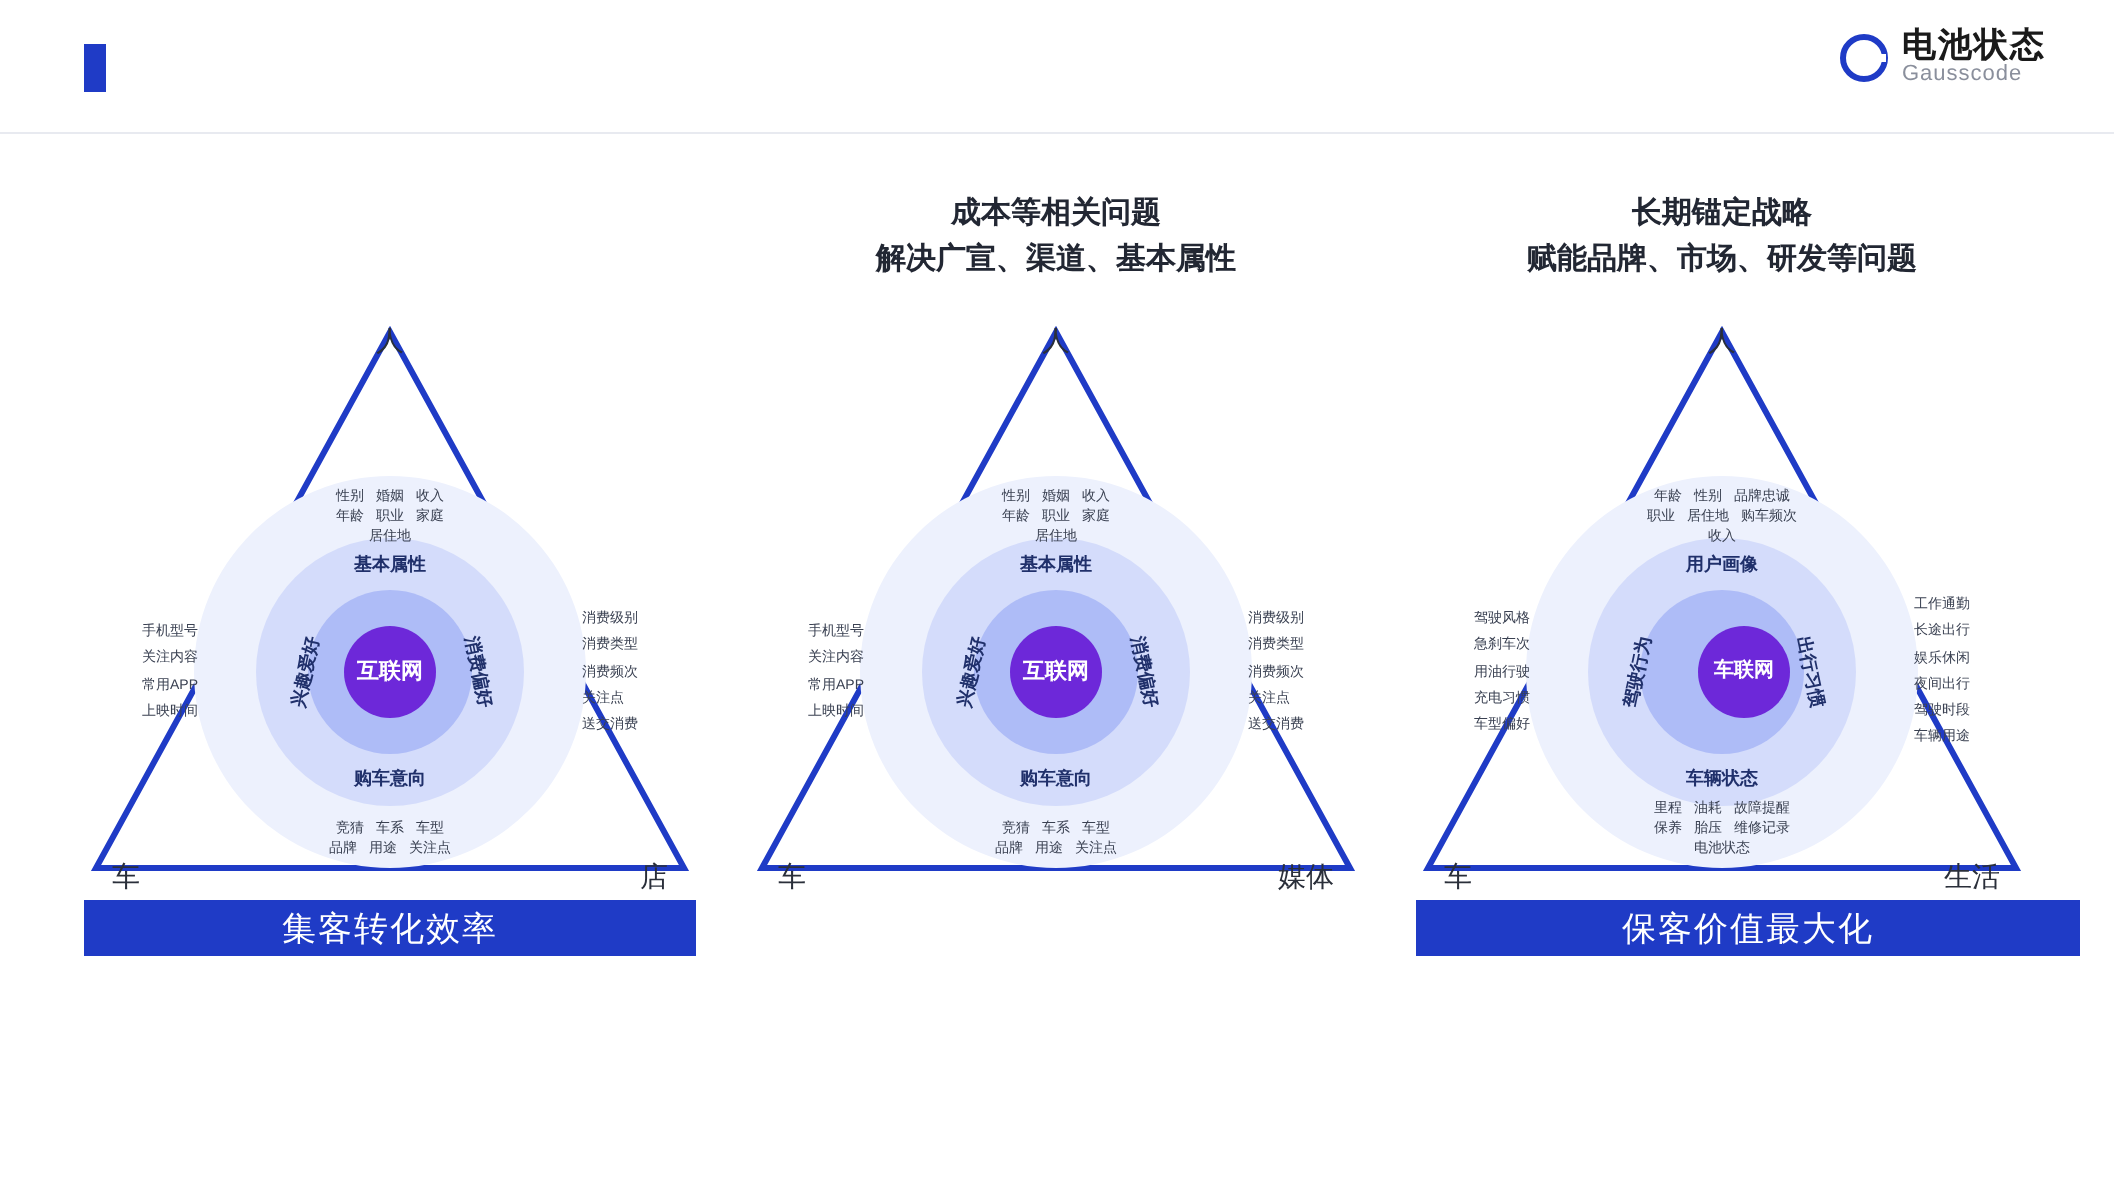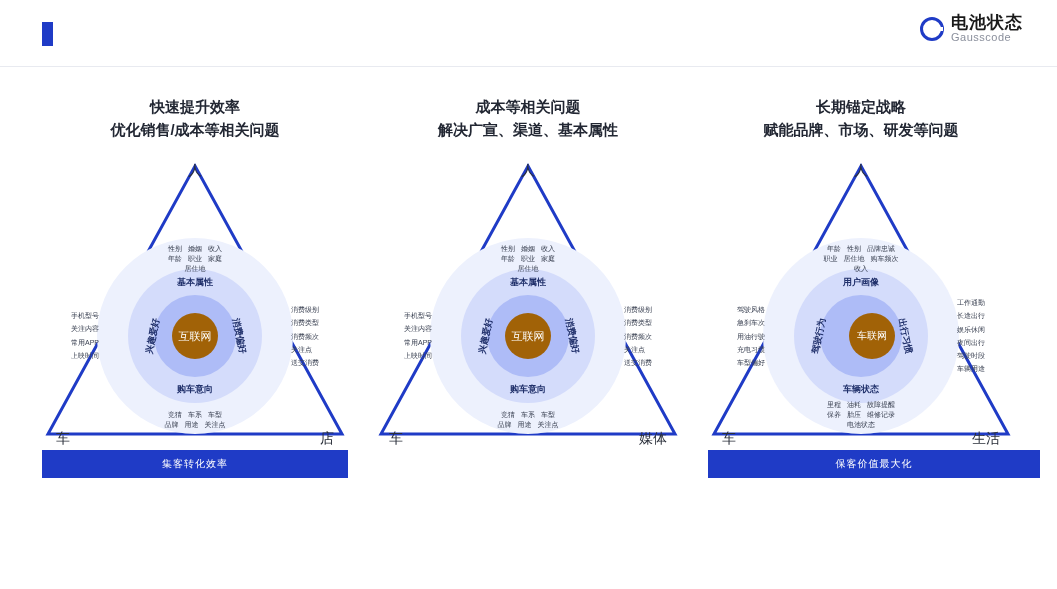--- a/index.html
+++ b/index.html
@@ -168,24 +168,24 @@
     background: #d4dcfb;
   }
   .ring-inner {
     width: 82px;
     height: 82px;
     background: #aebcf7;
   }
   .ring-core {
     width: 46px;
     height: 46px;
-    background: #a16207;
+    background: #6d28d9;
     color: #ffffff;
     font-size: 11px;
-    font-weight: normal;
+    font-weight: bold;
     display: flex;
     align-items: center;
     justify-content: center;
     text-align: center;
     line-height: 1.15;
     letter-spacing: 0;
     z-index: 6;
   }
   .ring-core.small-core { font-size: 10px; margin-left: 11px; }
 
@@ -253,21 +253,21 @@
   }
   .cl-left .row span, .cl-right .row span { margin: 0; }
 
   
   .bar {
     position: absolute;
     top: 450px;
     height: 28px;
     background: #1f3bc6;
     color: #ffffff;
-    font-size: 10px;
+    font-size: 17px;
     display: flex;
     align-items: center;
     justify-content: center;
     letter-spacing: 1px;
   }
   .bar-1 { left: 42px; width: 306px; }
   .bar-2 { left: 375px; width: 306px; }
   .bar-3 { left: 708px; width: 332px; }
 
   .bar-main {
@@ -295,24 +295,20 @@
     <div class="logo-wrap">
       <div class="logo-mark"></div>
       <div class="logo-texts">
         <div class="logo-cn">电池状态</div>
         <div class="logo-en">Gausscode</div>
       </div>
     </div>
   </div>
 
   <div class="col col-1">
-    <div class="col-head">
-      <span>快速提升效率</span>
-      <span class="l2">优化销售/成本等相关问题</span>
-    </div>
     <div class="tri-area">
       <svg class="tri-svg" width="330" height="300" viewBox="0 0 330 300">
         <polygon points="165,16 312,284 18,284" fill="none" stroke="#1f3bc6" stroke-width="3"></polygon>
       </svg>
       <div class="tri-label lbl-top">人</div>
       <div class="tri-label lbl-left">车</div>
       <div class="tri-label lbl-right">店</div>
 
       <div class="rings">
         <div class="ring ring-outer"></div>

